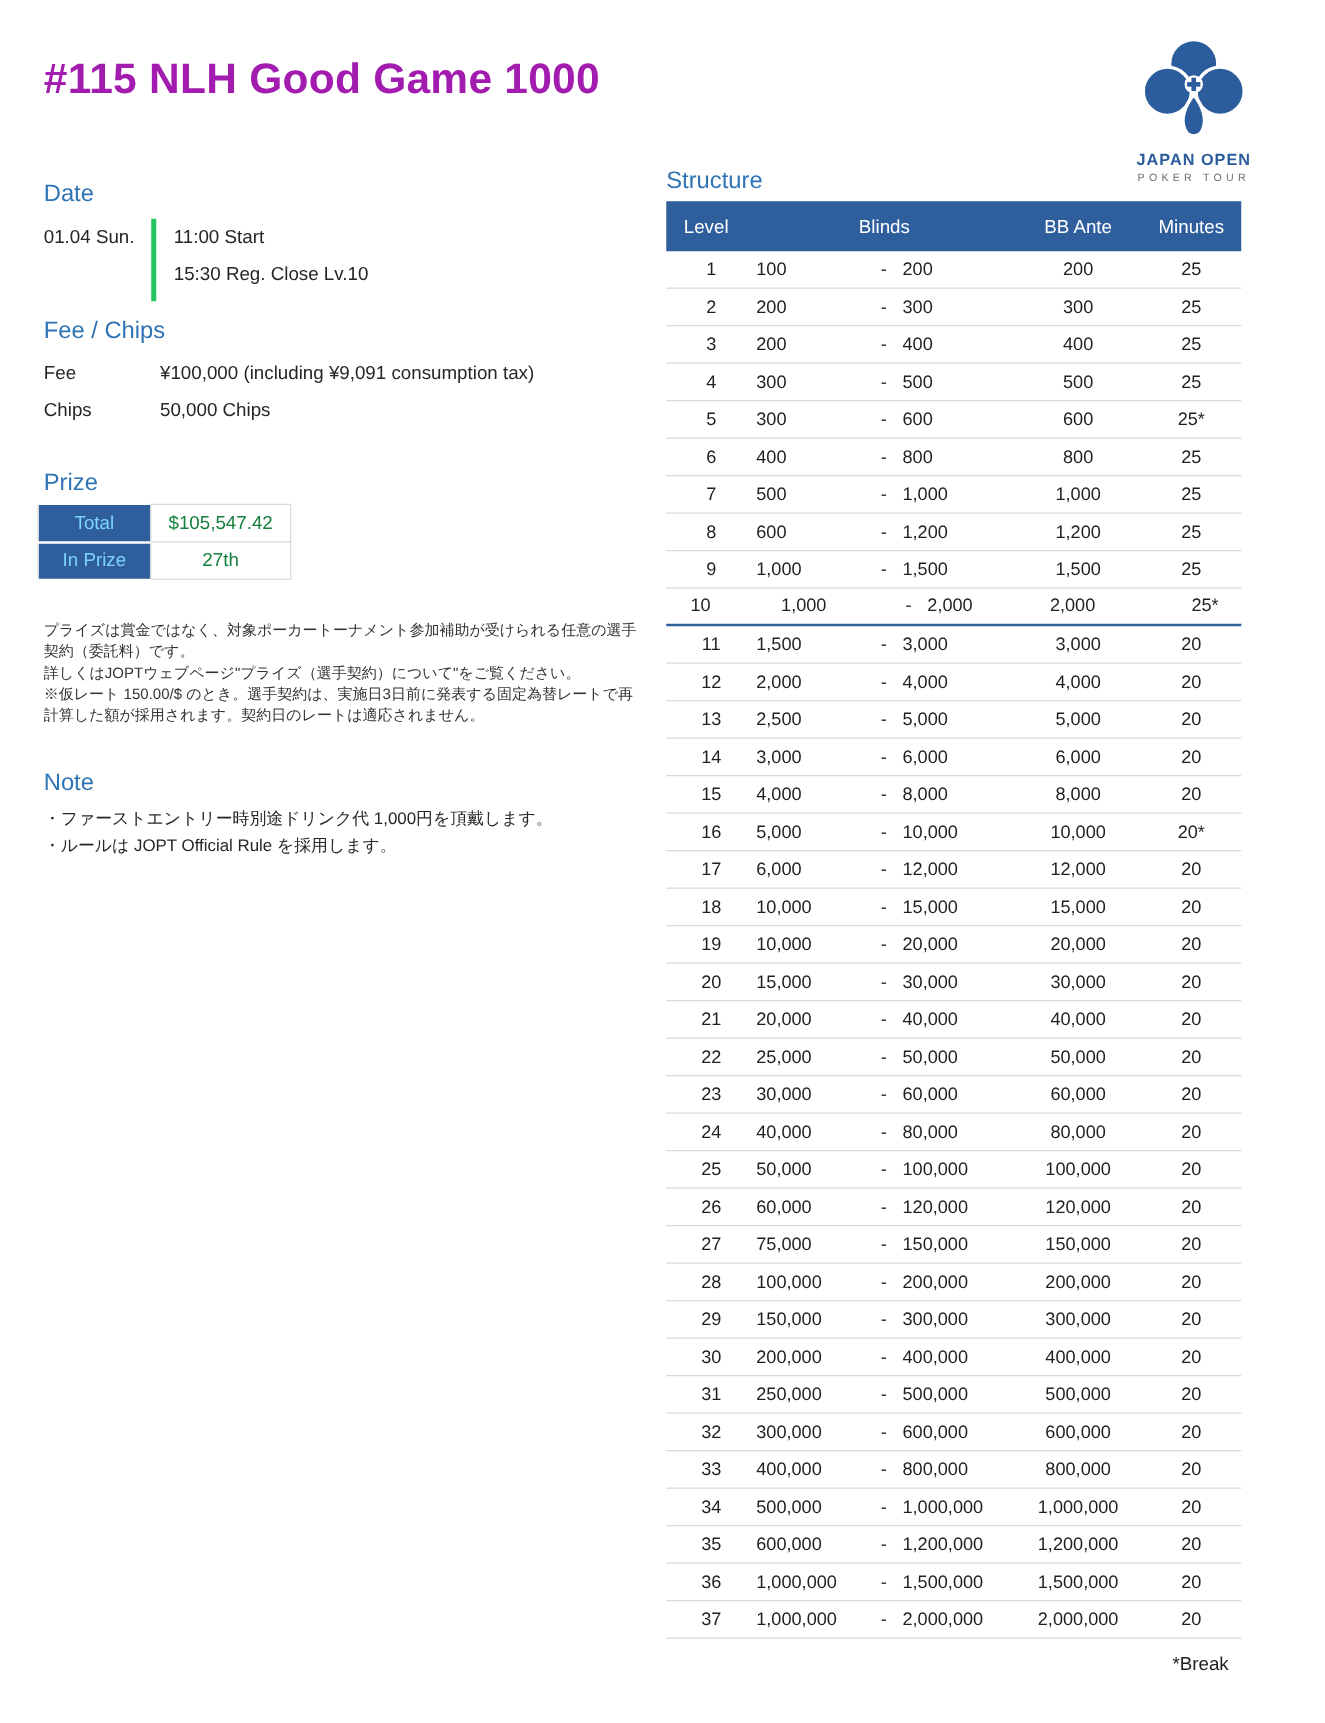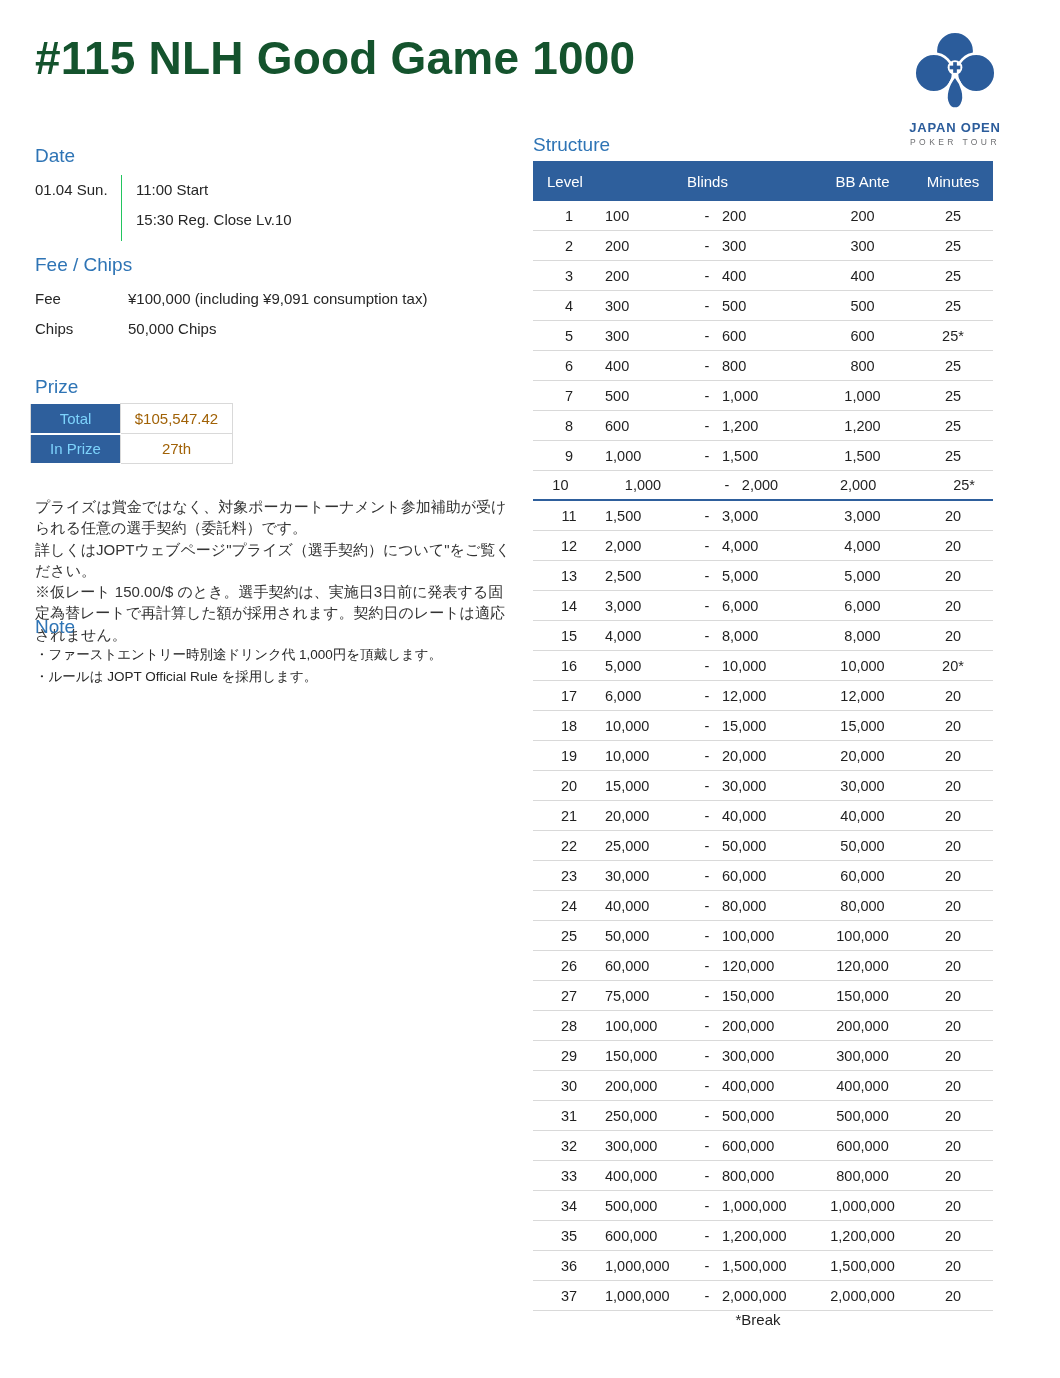--- a/index.html
+++ b/index.html
@@ -6,58 +6,58 @@
   html,body { background:#ffffff; }
   body {
     width:1060px; height:1378px; position:relative;
     font-family:"Liberation Sans", sans-serif;
     color:#262626;
   }
   .abs { position:absolute; }
 
   
   .page-title {
-    left:35px; top:31px; font-size:46px; font-weight:bold; color:#14532d;
+    left:35px; top:44px; font-size:34px; font-weight:bold; color:#a21caf;
     letter-spacing:0.2px;
   }
 
   
   .logo { left:900px; top:28px; width:110px; text-align:center; }
   .logo svg { display:block; margin:0 auto; }
   .logo-line1 { font-size:13px; font-weight:bold; color:#2B5C9B; letter-spacing:0.8px; margin-top:2px; }
   .logo-line2 { font-size:8.5px; color:#6E6F72; letter-spacing:3.4px; margin-top:2px; }
 
   
   .sec-heading { font-size:19px; color:#2E74B5; margin-bottom:8px; }
 
   
   .date-section { left:35px; top:145px; width:470px; }
   .date-row { display:flex; margin-top:4px; }
   .date-val { width:86px; font-size:15px; line-height:30px; }
-  .date-times { border-left:1px solid #22c55e; padding:0 0 6px 14px; margin-left:0px; }
+  .date-times { border-left:4px solid #22c55e; padding:0 0 6px 14px; margin-left:0px; }
   .date-times div { font-size:15px; line-height:30px; }
 
   
   .fee-section { left:35px; top:254px; width:470px; }
   .kv-row { display:flex; font-size:15px; line-height:30px; }
   .kv-label { width:93px; }
 
   
   .prize-section { left:30px; top:376px; width:470px; }
   .prize-section .sec-heading { margin-left:5px; margin-bottom:5px; }
   .prize-table { border-collapse:collapse; }
   .prize-table td { height:30px; font-size:15px; text-align:center; }
   .prize-table td.plabel {
     width:90px; background:#2E5F9C; color:#7dd3fc;
     border-bottom:2px solid #ffffff; border-left:1px solid #d9d9d9;
   }
-  .prize-table td.pvalue { width:112px; border:1px solid #d9d9d9; background:#fff; color:#a16207; }
-
-  
-  .disclaimer { left:35px; top:496px; width:480px; font-size:15px; line-height:1.42; color:#333; }
+  .prize-table td.pvalue { width:112px; border:1px solid #d9d9d9; background:#fff; color:#15803d; }
+
+  
+  .disclaimer { left:35px; top:496px; width:480px; font-size:12px; line-height:1.42; color:#333; }
 
   
   .note-section { left:35px; top:616px; width:480px; }
   .note-section .sec-heading { margin-bottom:6px; }
   .note-item { font-size:13.5px; line-height:1.62; color:#262626; }
 
   
   .structure-section { left:533px; top:134px; width:460px; }
   .structure-section .sec-heading { margin-bottom:5px; }
   .st-header {
@@ -71,21 +71,21 @@
   .st-row.section-end { border-bottom:2px solid #2E5F9C;gap:37px; }
   .c-level  { width:72px; text-align:center; }
   .st-header .c-level { text-align:left; padding-left:14px; }
   .c-blinds { width:205px; display:flex; }
   .st-header .c-blinds { display:block; text-align:center; }
   .c-sb   { width:87px; text-align:left; }
   .c-dash { width:30px; text-align:center; }
   .c-bb   { flex:1; text-align:left; }
   .c-ante { width:105px; text-align:center; }
   .c-min  { width:76px; text-align:center; }
-  .break-note { text-align:center; padding-right:10px; font-size:15px; color:#1f1f1f; }
+  .break-note { margin-top:12px; text-align:right; padding-right:10px; font-size:15px; color:#1f1f1f; }
 </style>
 </head>
 <body>
 
 <div class="abs page-title">#115 NLH Good Game 1000</div>
 
 <div class="abs logo">
   <span>
     <svg width="92" height="90" viewBox="0 0 100 98">
       <circle cx="50" cy="25" r="21" fill="#2B5C9B" stroke="#ffffff" stroke-width="3"></circle>

